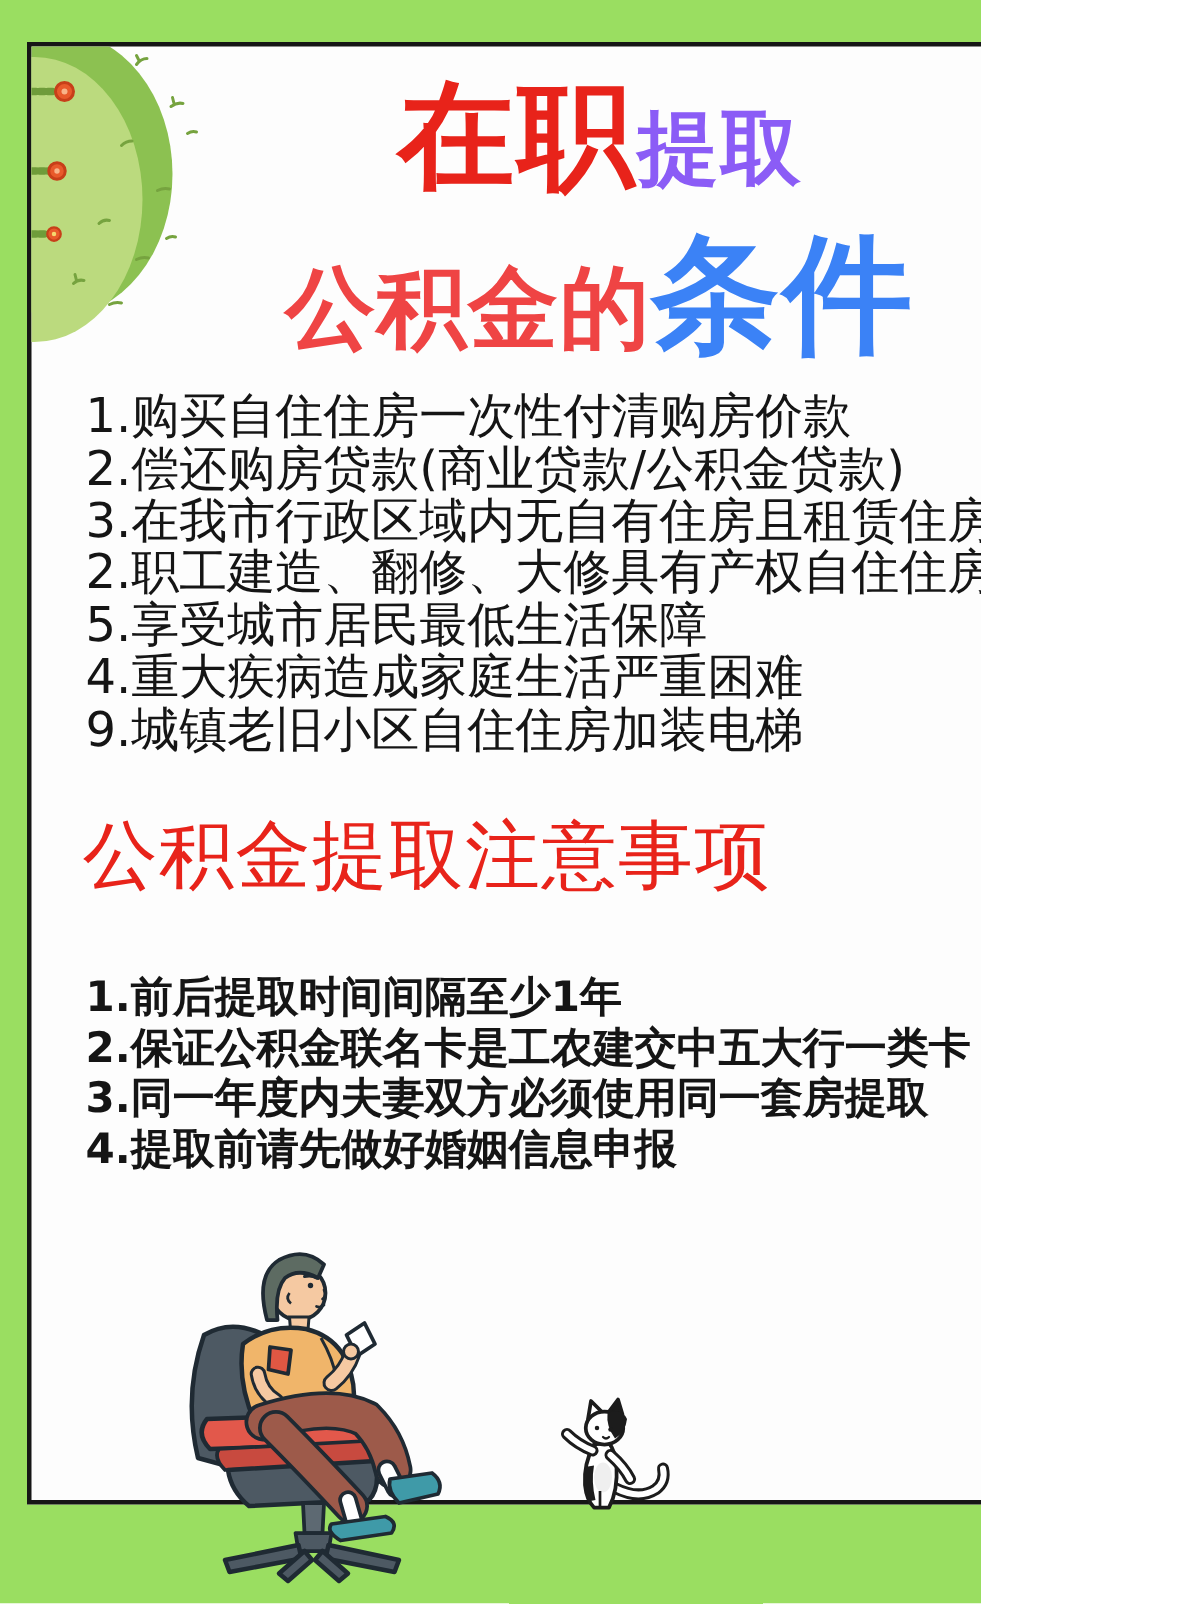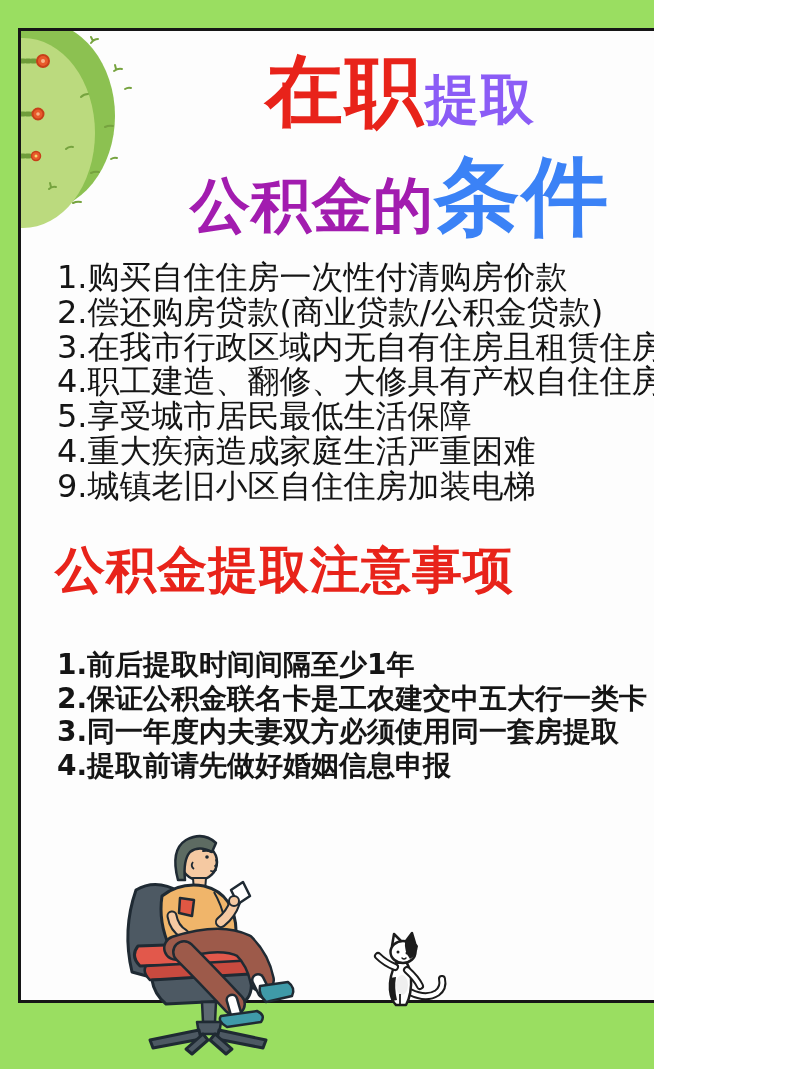--- a/index.html
+++ b/index.html
@@ -11,29 +11,29 @@
   .card {
     position:absolute; left:18px; top:28px; width:764px; height:975px;
     background:#fdfdfd; border:3px solid #161616; box-sizing:border-box;
     overflow:visible;
   }
   .deco-blob { position:absolute; left:0; top:0; pointer-events:none; }
   .title-wrap { position:absolute; left:0; top:12px; width:100%; text-align:center; font-weight:bold; }
   .title-line { display:flex; justify-content:center; align-items:baseline; }
   .t1a { color:#e8231a; font-size:78px; line-height:96px; letter-spacing:2px; }
   .t1b { color:#8b5cf6; font-size:54px; letter-spacing:1px; }
-  .t2a { color:#a21caf; font-size:60px; line-height:100px; letter-spacing:1px;font-family:Liberation Serif, serif; }
+  .t2a { color:#ef4444; font-size:60px; line-height:100px; letter-spacing:1px;font-family:Liberation Serif, serif; }
   .t2b { color:#3b82f6; font-size:86px; letter-spacing:2px; }
   .cond-list {
     position:absolute; left:36px; top:229px; width:700px;
     font-size:32px; font-weight:normal; color:#151515; line-height:34.8px;
   }
   .notice-heading {
     position:absolute; left:34px; top:506px; margin:0;
-    font-size:50px; font-weight:bold; color:#e8231a; letter-spacing:1px;
+    font-size:50px; font-weight:normal; color:#e8231a; letter-spacing:1px;
   }
   .notice-list {
     position:absolute; left:36px; top:617px; width:700px;
     font-size:28px; font-weight:bold; color:#151515; line-height:33.6px;
   }
   .scene { position:absolute; left:0; top:810px; width:800px; height:259px; z-index:5; pointer-events:none; }
 </style>
 </head>
 <body>
 
@@ -76,21 +76,21 @@
       <div class="title-line">
         <span class="t2a">公积金的</span>
           <span class="t2b">条件</span>
       </div>
     </div>
 
     <div class="cond-list">
       <div>1.购买自住住房一次性付清购房价款</div>
       <div>2.偿还购房贷款(商业贷款/公积金贷款)</div>
       <div>3.在我市行政区域内无自有住房且租赁住房</div>
-      <div>4.职工建造、翻修、大修具有产权自住住房</div>
+      <div>2.职工建造、翻修、大修具有产权自住住房</div>
       <div>5.享受城市居民最低生活保障</div>
       <div>4.重大疾病造成家庭生活严重困难</div>
       <div>9.城镇老旧小区自住住房加装电梯</div>
     </div>
 
     <h2 class="notice-heading">公积金提取注意事项</h2>
 
     <div class="notice-list">
       <div>1.前后提取时间间隔至少1年</div>
       <div>2.保证公积金联名卡是工农建交中五大行一类卡</div>

